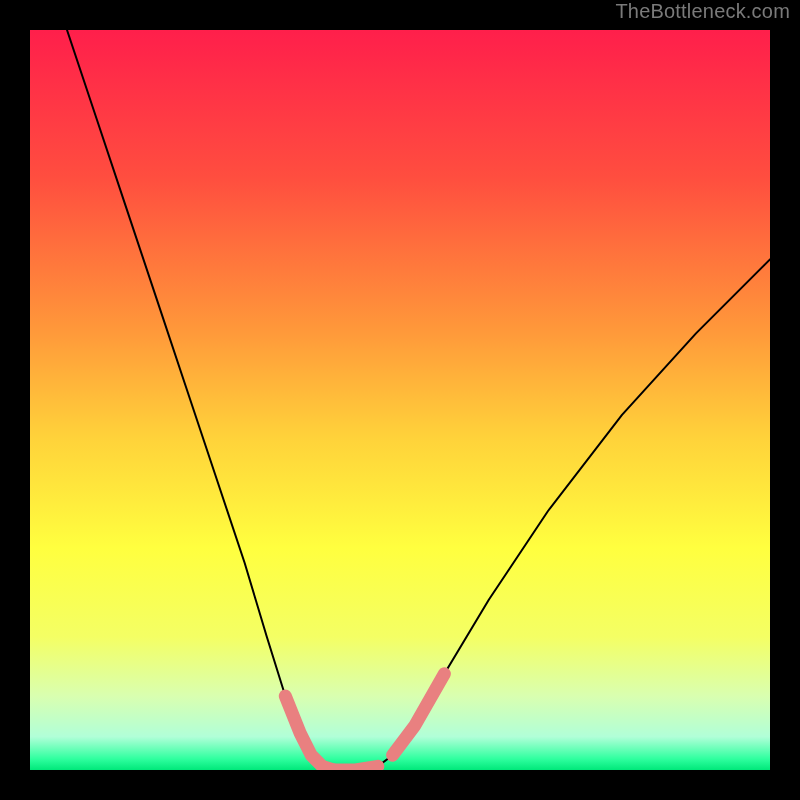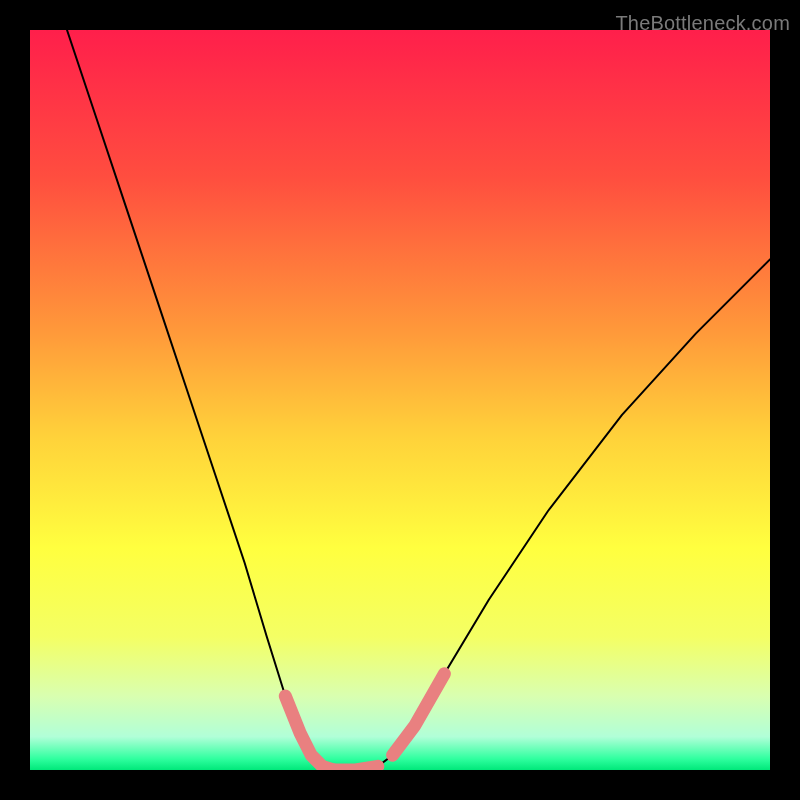--- a/index.html
+++ b/index.html
@@ -12,21 +12,21 @@
     font-family: Arial, Helvetica, sans-serif;
   }
   .stage {
     position: relative;
     width: 800px;
     height: 800px;
     background: #000;
   }
   .watermark {
     position: absolute;
-    top: 12px;
+    top: 0;
     right: 10px;
     color: #7a7a7a;
     font-size: 20px;
     font-weight: 500;
     letter-spacing: 0.2px;
     z-index: 10;
     user-select: none;
   }
   .plot-area {
     position: absolute;

